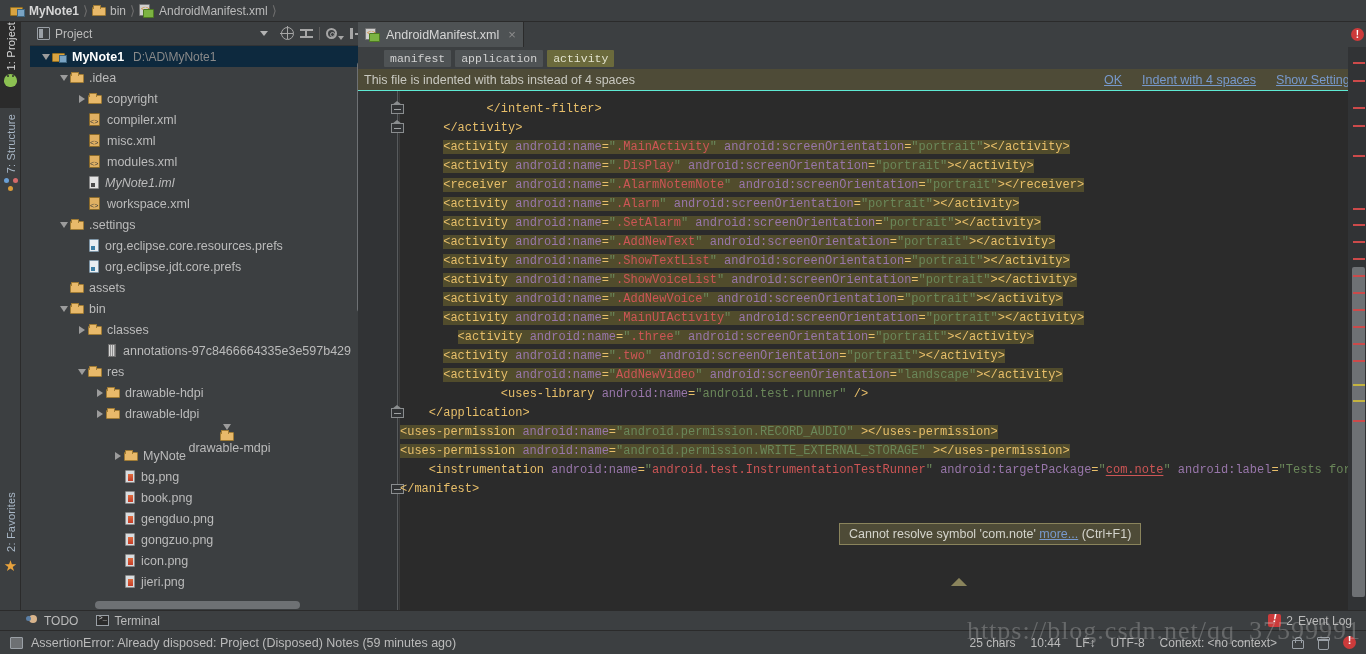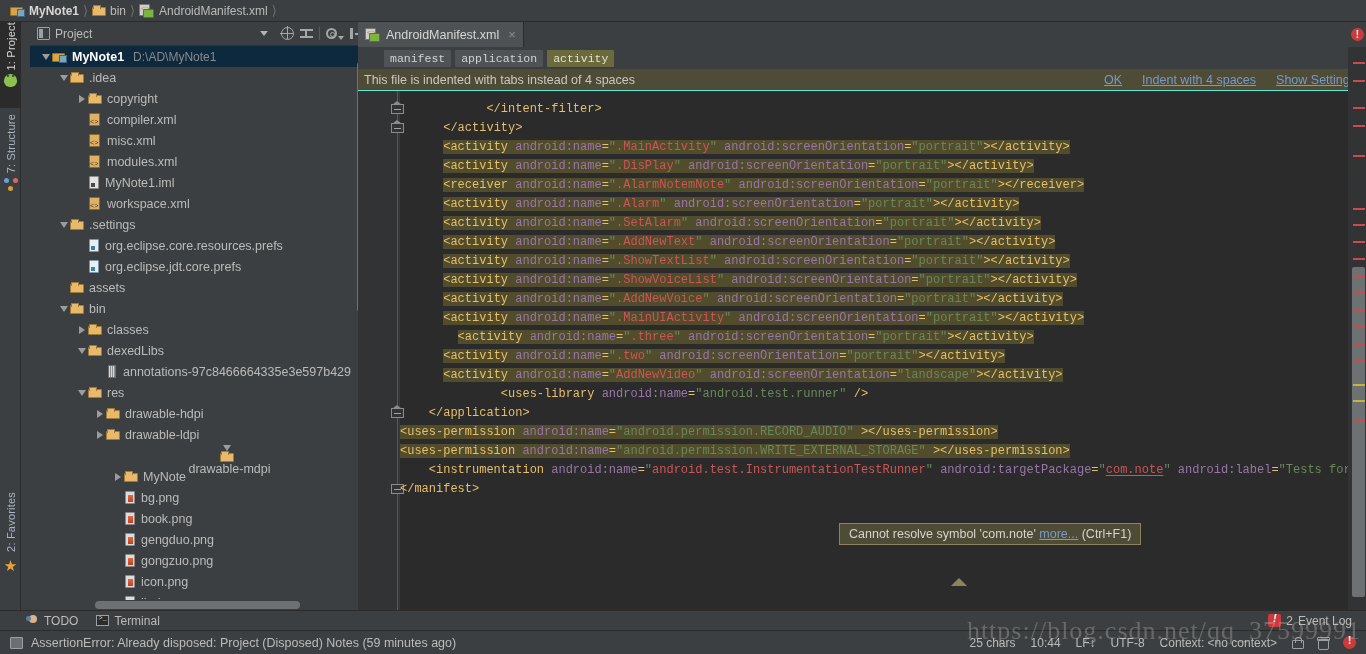--- a/index.html
+++ b/index.html
@@ -534,90 +534,81 @@
           </span>
           <span class="tlabel">misc.xml</span>
         </div>
         <div class="trow" style="padding-left: 45px;">
           <span class="tarrow"></span>
           <span class="ico ico-xml">
             <i></i>
           </span>
           <span class="tlabel">modules.xml</span>
         </div>
+        <div class="trow" style="padding-left: 45px; font-style: italic;">
+          <span class="tarrow"></span>
+          <span class="ico ico-file">
+            <i></i>
+          </span>
+          <span class="tlabel">MyNote1.iml</span>
+        </div>
         <div class="trow" style="padding-left: 45px;">
           <span class="tarrow"></span>
-          <span class="ico ico-file">
-            <i></i>
-          </span>
-          <span class="tlabel">MyNote1.iml</span>
+          <span class="ico ico-xml">
+            <i></i>
+          </span>
+          <span class="tlabel">workspace.xml</span>
+        </div>
+        <div class="trow" style="padding-left: 27px;">
+          <span class="tarrow">
+            <span class="ar-d"></span>
+          </span>
+          <span class="ico ico-folder">
+            <i></i>
+          </span>
+          <span class="tlabel">.settings</span>
         </div>
         <div class="trow" style="padding-left: 45px;">
           <span class="tarrow"></span>
-          <span class="ico ico-xml">
-            <i></i>
-          </span>
-          <span class="tlabel">workspace.xml</span>
+          <span class="ico ico-file ico-prefs">
+            <i></i>
+          </span>
+          <span class="tlabel">org.eclipse.core.resources.prefs</span>
+        </div>
+        <div class="trow" style="padding-left: 45px;">
+          <span class="tarrow"></span>
+          <span class="ico ico-file ico-prefs">
+            <i></i>
+          </span>
+          <span class="tlabel">org.eclipse.jdt.core.prefs</span>
         </div>
         <div class="trow" style="padding-left: 27px;">
+          <span class="tarrow"></span>
+          <span class="ico ico-folder">
+            <i></i>
+          </span>
+          <span class="tlabel">assets</span>
+        </div>
+        <div class="trow" style="padding-left: 27px;">
           <span class="tarrow">
             <span class="ar-d"></span>
           </span>
           <span class="ico ico-folder">
             <i></i>
           </span>
-          <span class="tlabel">.settings</span>
+          <span class="tlabel">bin</span>
         </div>
         <div class="trow" style="padding-left: 45px;">
-          <span class="tarrow"></span>
-          <span class="ico ico-file ico-prefs">
-            <i></i>
-          </span>
-          <span class="tlabel">org.eclipse.core.resources.prefs</span>
-        </div>
-        <div class="trow" style="padding-left: 45px;">
-          <span class="tarrow"></span>
-          <span class="ico ico-file ico-prefs">
-            <i></i>
-          </span>
-          <span class="tlabel">org.eclipse.jdt.core.prefs</span>
-        </div>
-        <div class="trow" style="padding-left: 27px;">
-          <span class="tarrow"></span>
-          <span class="ico ico-folder">
-            <i></i>
-          </span>
-          <span class="tlabel">assets</span>
-        </div>
-        <div class="trow" style="padding-left: 27px;">
-          <span class="tarrow">
-            <span class="ar-d"></span>
-          </span>
-          <span class="ico ico-folder">
-            <i></i>
-          </span>
-          <span class="tlabel">bin</span>
-        </div>
-        <div class="trow" style="padding-left: 45px;">
           <span class="tarrow">
             <span class="ar-r"></span>
           </span>
           <span class="ico ico-folder">
             <i></i>
           </span>
           <span class="tlabel">classes</span>
-        </div>
-        <div class="trow" style="padding-left: 45px;">
-          <span class="tarrow">
-            <span class="ar-d"></span>
-          </span>
-          <span class="ico ico-folder">
-            <i></i>
-          </span>
-          <span class="tlabel">dexedLibs</span>
         </div>
         <div class="trow" style="padding-left: 63px;">
           <span class="tarrow"></span>
           <span class="ico ico-jar">
             <i></i>
           </span>
           <span class="tlabel">annotations-97c8466664335e3e597b429</span>
         </div>
         <div class="trow" style="padding-left: 45px;">
           <span class="tarrow">

